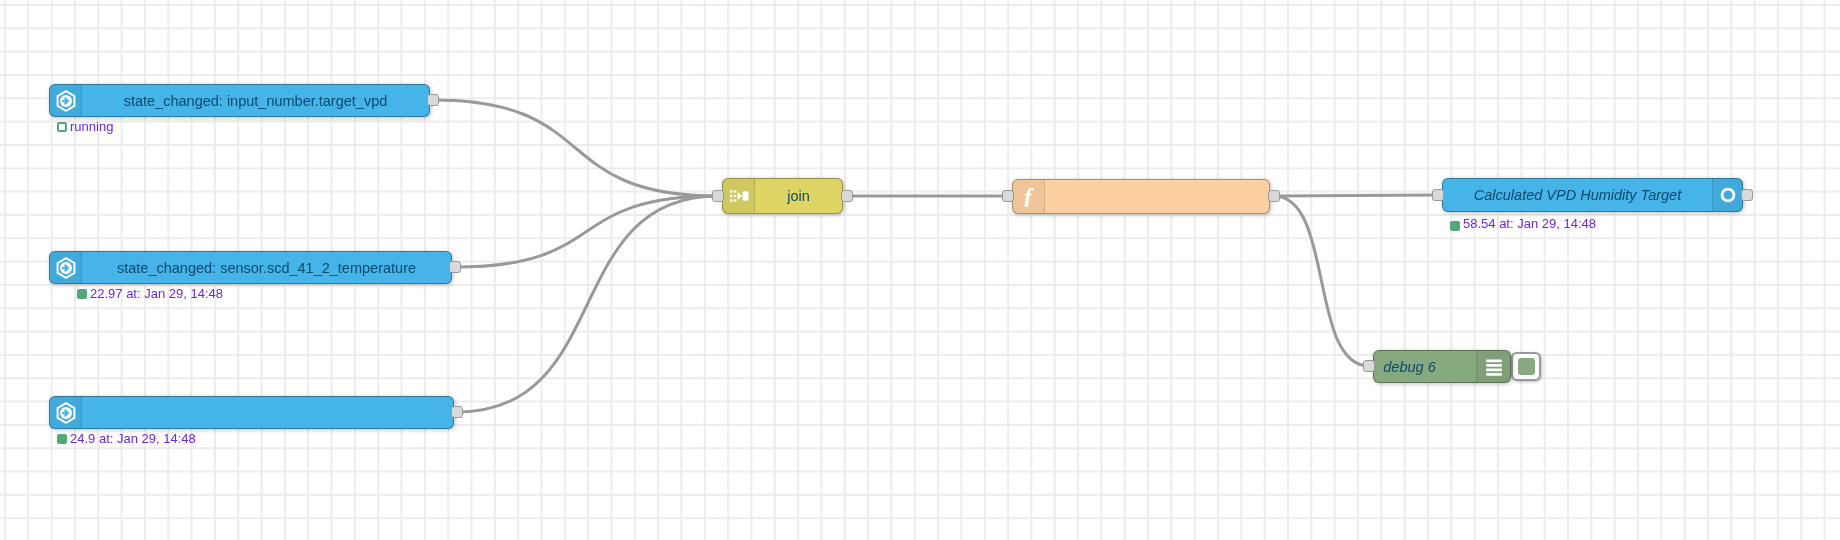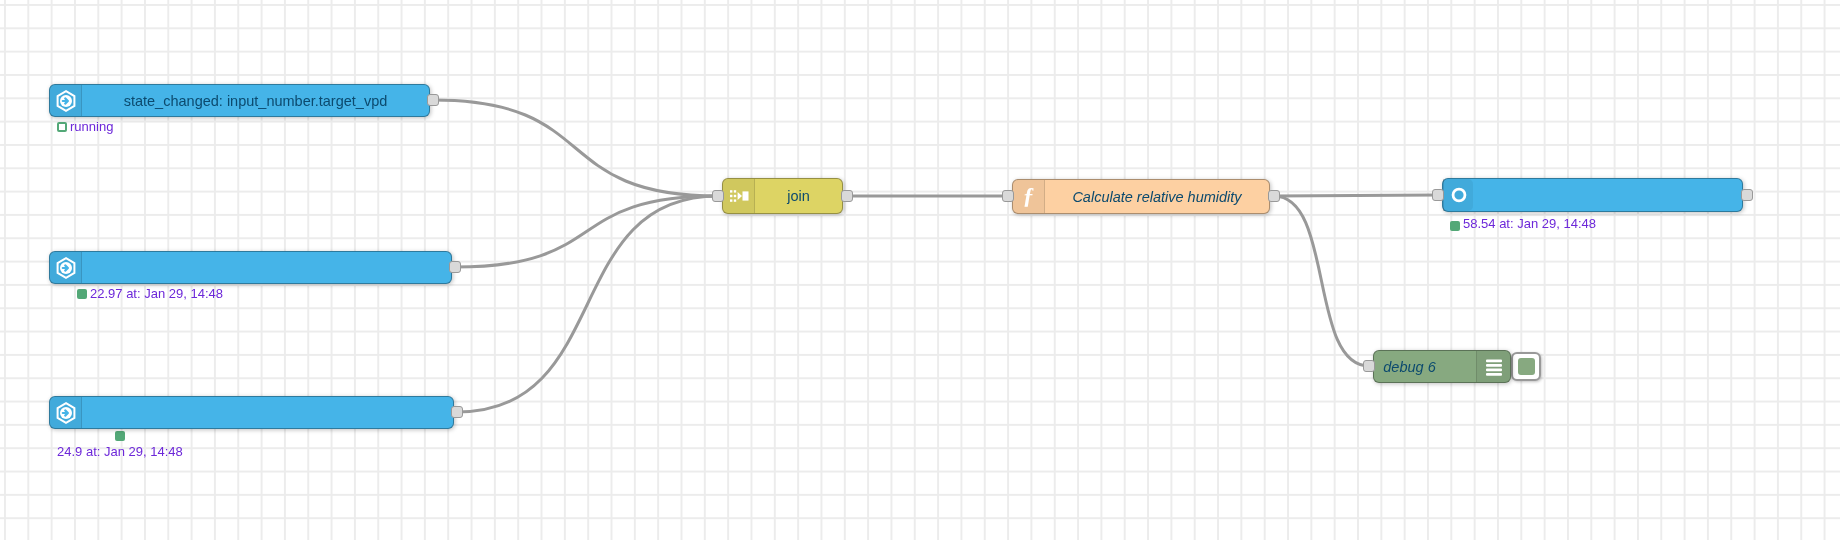--- a/index.html
+++ b/index.html
@@ -96,38 +96,39 @@
 </div>
 
 <div class="node ha-blue" style="left:49px;top:251px;width:403px;">
   <div class="icon-box left">
     <svg width="24" height="24" viewBox="0 0 24 24">
       <polygon points="12,2.2 20.4,7.1 20.4,16.9 12,21.8 3.6,16.9 3.6,7.1" fill="none" stroke="#fff" stroke-width="2"></polygon>
       <circle cx="12" cy="12" r="6" fill="#fff"></circle>
       <path d="M8.8 12 h4.2 M11.2 9.4 L13.9 12 L11.2 14.6" fill="none" stroke="#45b4e8" stroke-width="2.2" stroke-linecap="round" stroke-linejoin="round"></path>
     </svg>
   </div>
+  <div class="label">state_changed: sensor.scd_41_2_temperature</div>
 </div>
 <div class="port" style="left:448.5px;top:260.5px;"></div>
 <div class="status" style="left:57px;top:286px;margin-left:20px;">
   <span class="sq dot"></span>
   <span>22.97 at: Jan 29, 14:48</span>
 </div>
 
 <div class="node ha-blue" style="left:49px;top:396px;width:405px;">
   <div class="icon-box left">
     <svg width="24" height="24" viewBox="0 0 24 24">
       <polygon points="12,2.2 20.4,7.1 20.4,16.9 12,21.8 3.6,16.9 3.6,7.1" fill="none" stroke="#fff" stroke-width="2"></polygon>
       <circle cx="12" cy="12" r="6" fill="#fff"></circle>
       <path d="M8.8 12 h4.2 M11.2 9.4 L13.9 12 L11.2 14.6" fill="none" stroke="#45b4e8" stroke-width="2.2" stroke-linecap="round" stroke-linejoin="round"></path>
     </svg>
   </div>
 </div>
 <div class="port" style="left:450.5px;top:405.5px;"></div>
-<div class="status" style="left:57px;top:431px;flex-direction:column;">
+<div class="status" style="left:57px;top:431px;">
   <span class="sq dot"></span>
   <span>24.9 at: Jan 29, 14:48</span>
 </div>
 
 <div class="node join-yellow" style="left:722px;top:178px;width:121px;height:36px;">
   <div class="icon-box left">
     <svg width="24" height="24" viewBox="0 0 24 24">
       <g fill="#fff">
         <rect x="3" y="6.2" width="2.4" height="2.4"></rect>
           <rect x="3" y="10.8" width="2.4" height="2.4"></rect>
@@ -142,26 +143,26 @@
   </div>
   <div class="label">join</div>
 </div>
 <div class="port" style="left:711.5px;top:189.5px;"></div>
 <div class="port" style="left:840.5px;top:189.5px;"></div>
 
 <div class="node func-orange" style="left:1012px;top:179px;width:258px;height:35px;">
   <div class="icon-box left">
     <span class="fn-glyph">ƒ</span>
   </div>
-  <div class="label italic">Calculate relative humidity</div>
 </div>
 <div class="port" style="left:1001.5px;top:189.5px;"></div>
 <div class="port" style="left:1267.5px;top:189.5px;"></div>
 
 <div class="node ha-blue" style="left:1442px;top:178px;width:301px;height:34px;">
+  <div class="label italic">Calculated VPD Humidity Target</div>
   <div class="icon-box right" style="width:29px;">
     <svg width="22" height="22" viewBox="0 0 24 24">
       <circle cx="12" cy="12" r="6.5" fill="none" stroke="#fff" stroke-width="3"></circle>
     </svg>
   </div>
 </div>
 <div class="port" style="left:1431.5px;top:188.5px;"></div>
 <div class="port" style="left:1740.5px;top:188.5px;"></div>
 <div class="status" style="left:1450px;top:216px;align-items:flex-end;">
   <span class="sq dot"></span>

